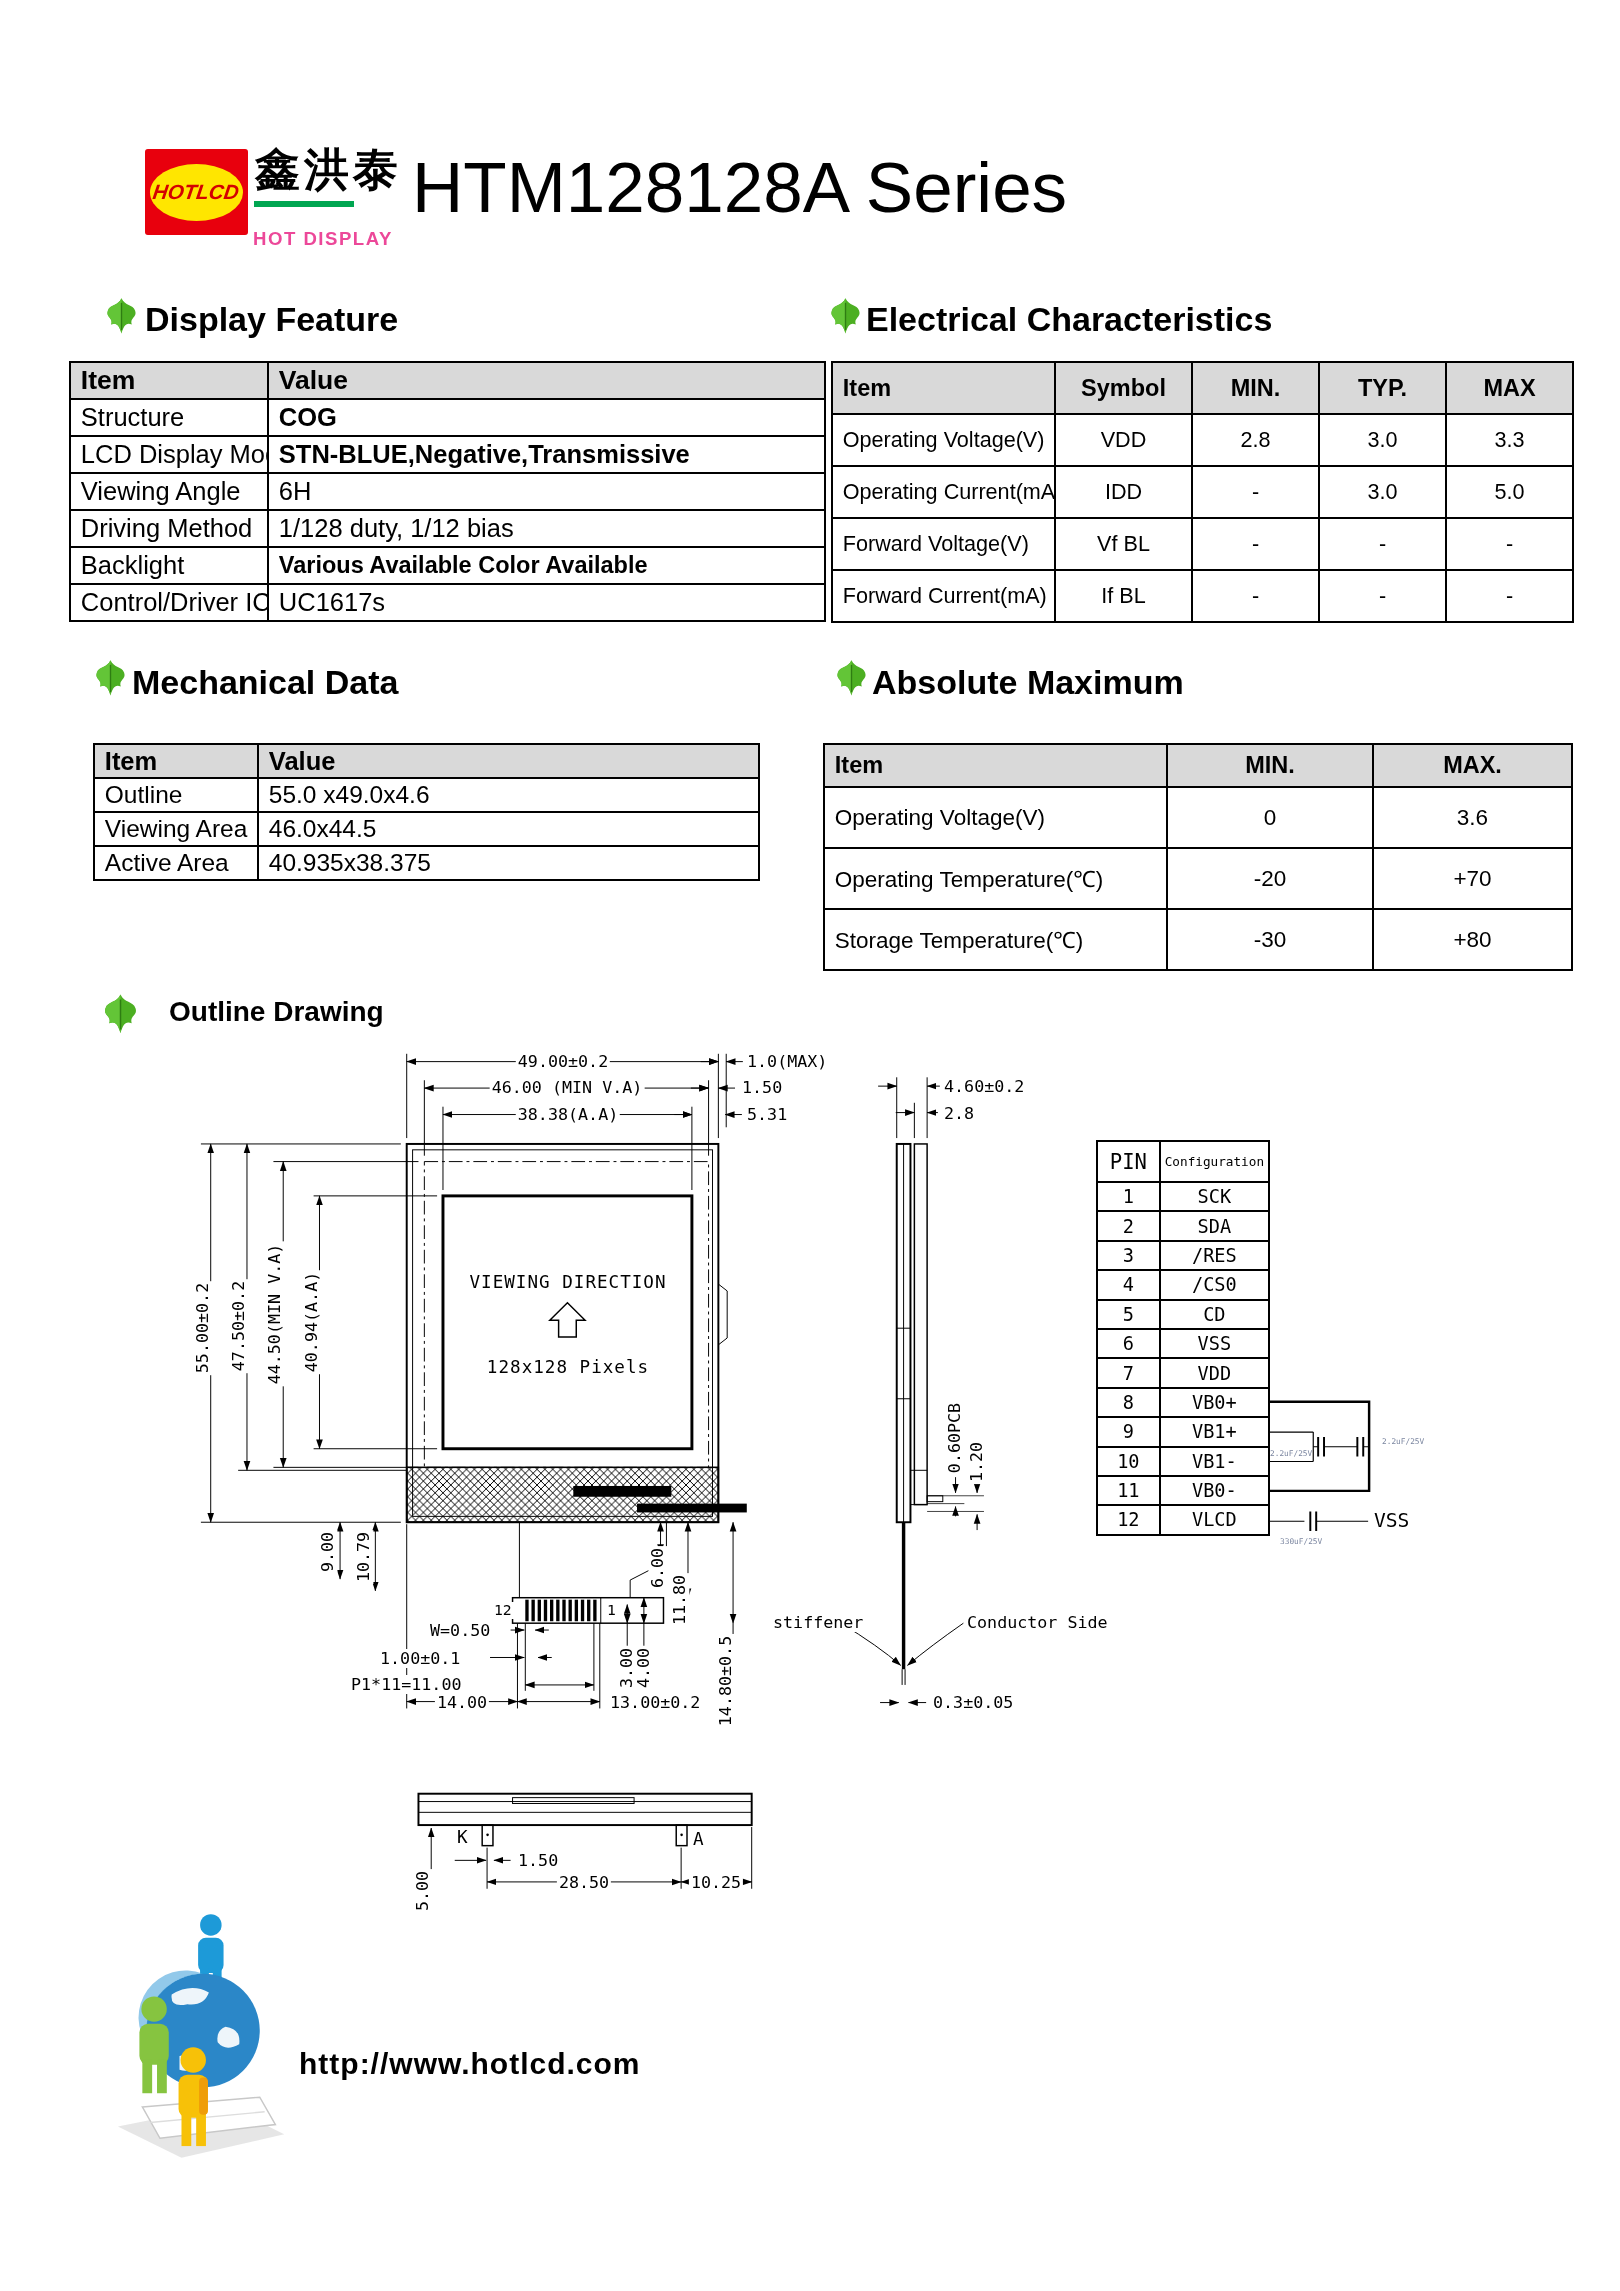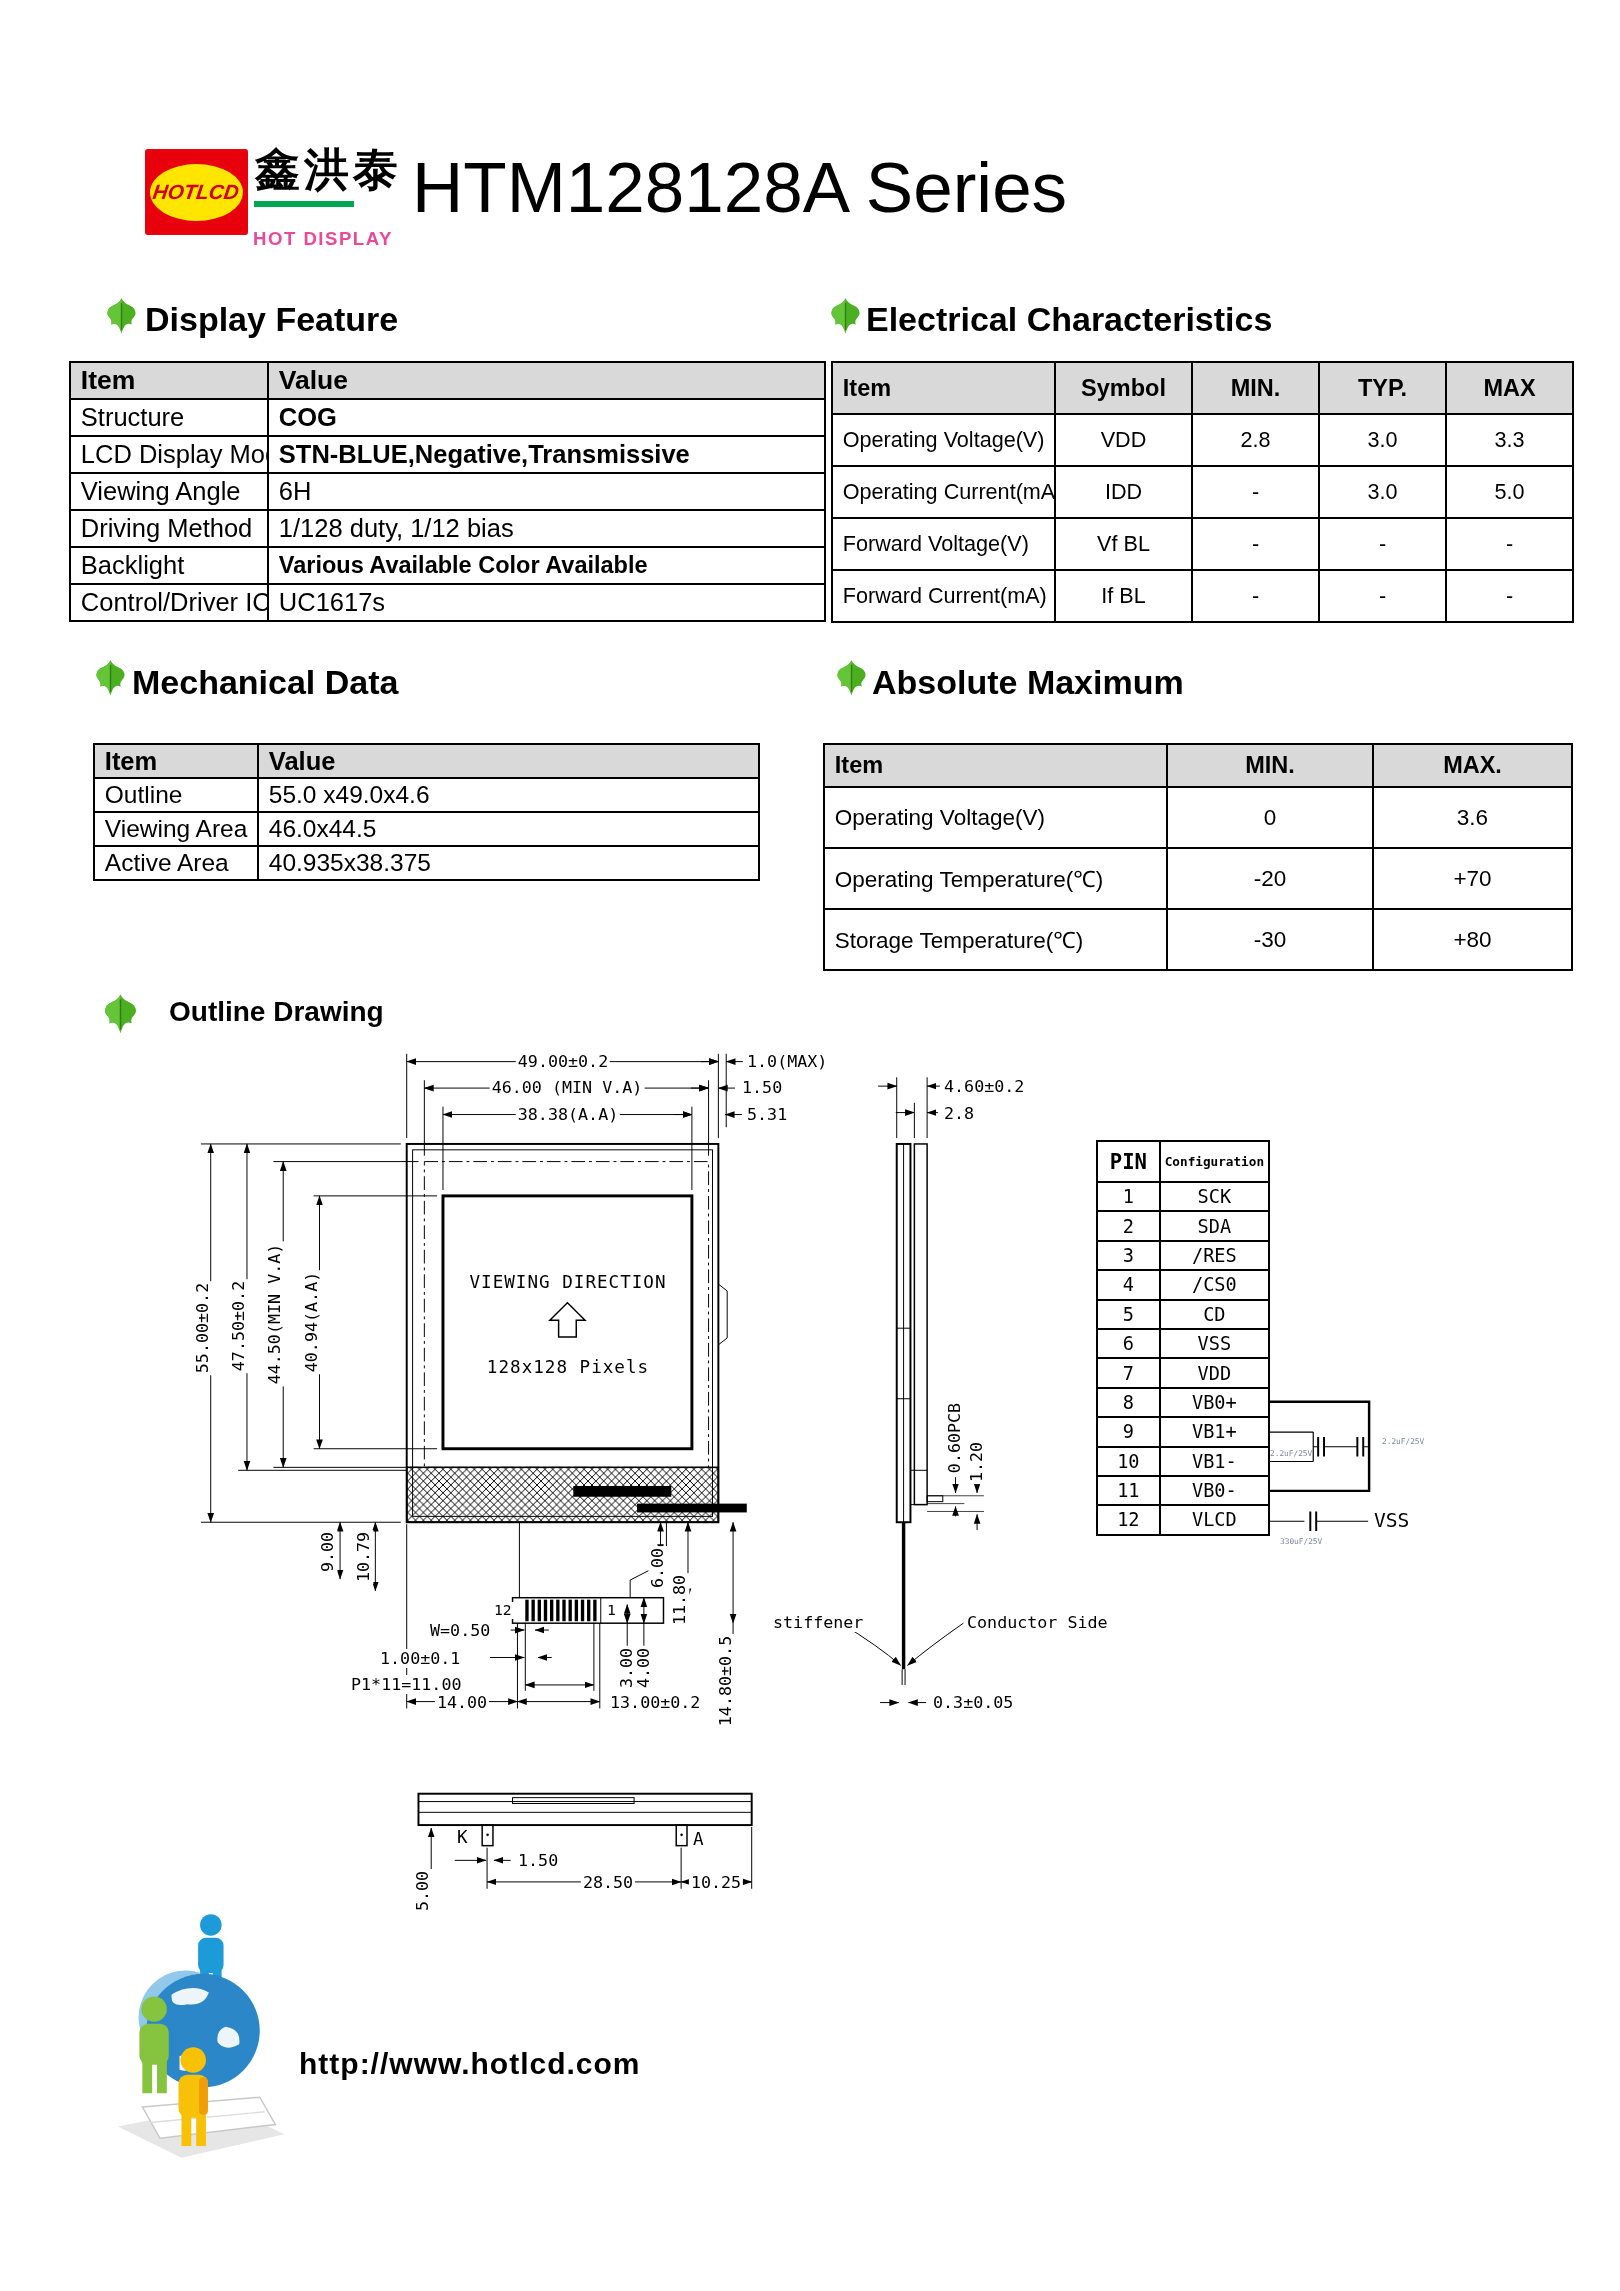--- a/index.html
+++ b/index.html
@@ -59,21 +59,21 @@
   .ctr{transform:translateX(-50%);}
   .rot{transform:translate(-50%,-50%) rotate(-90deg);}
   .big{font-size:17.6px;letter-spacing:1px;}
   .tiny{font-size:7.8px;color:#7b86a0;background:transparent;padding:0;}
   .cadtxt{font-size:19.6px;}
 
   
   #pin-table{position:absolute;left:1096px;top:106px;width:174px;border-collapse:collapse;z-index:2;
              font-family:"DejaVu Sans Mono","Liberation Mono",monospace;background:#fff;}
   #pin-table th,#pin-table td{border:2px solid #000;text-align:center;padding:0;}
-  #pin-table th{height:39px;font-weight:bold;}
+  #pin-table th{height:39px;font-weight:normal;}
   #pin-table th:first-child{width:63px;font-size:20.6px;}
   #pin-table th:last-child{width:108px;font-size:12.7px;}
   #pin-table td{height:27.4px;font-size:18.6px;}
 
   
   .url{left:299px;top:2047px;font-size:30px;font-weight:bold;letter-spacing:1px;}
 </style>
 </head>
 <body>
 
@@ -443,21 +443,21 @@
   <div class="dim" style="left:931px;top:659px">0.3±0.05</div>
 
   <div class="dim tiny" style="left:1270px;top:416px">2.2uF/25V</div>
   <div class="dim tiny" style="left:1382px;top:404px">2.2uF/25V</div>
   <div class="dim tiny" style="left:1280px;top:504px">330uF/25V</div>
   <div class="dim cadtxt" style="left:1372px;top:476px;background:transparent">VSS</div>
 
   <div class="dim" style="left:455px;top:793px;font-size:17.6px">K</div>
   <div class="dim" style="left:691px;top:795px;font-size:17.6px">A</div>
   <div class="dim" style="left:516px;top:817px">1.50</div>
-  <div class="dim ctr" style="left:608px;top:839px">28.50</div>
+  <div class="dim ctr" style="left:584px;top:839px">28.50</div>
   <div class="dim ctr" style="left:716px;top:839px">10.25</div>
   <div class="dim rot" style="left:423px;top:857px">5.00</div>
 
   <table id="pin-table">
     <thead>
         <tr>
       <th>PIN</th>
       <th>Configuration</th>
     </tr>
       </thead>

